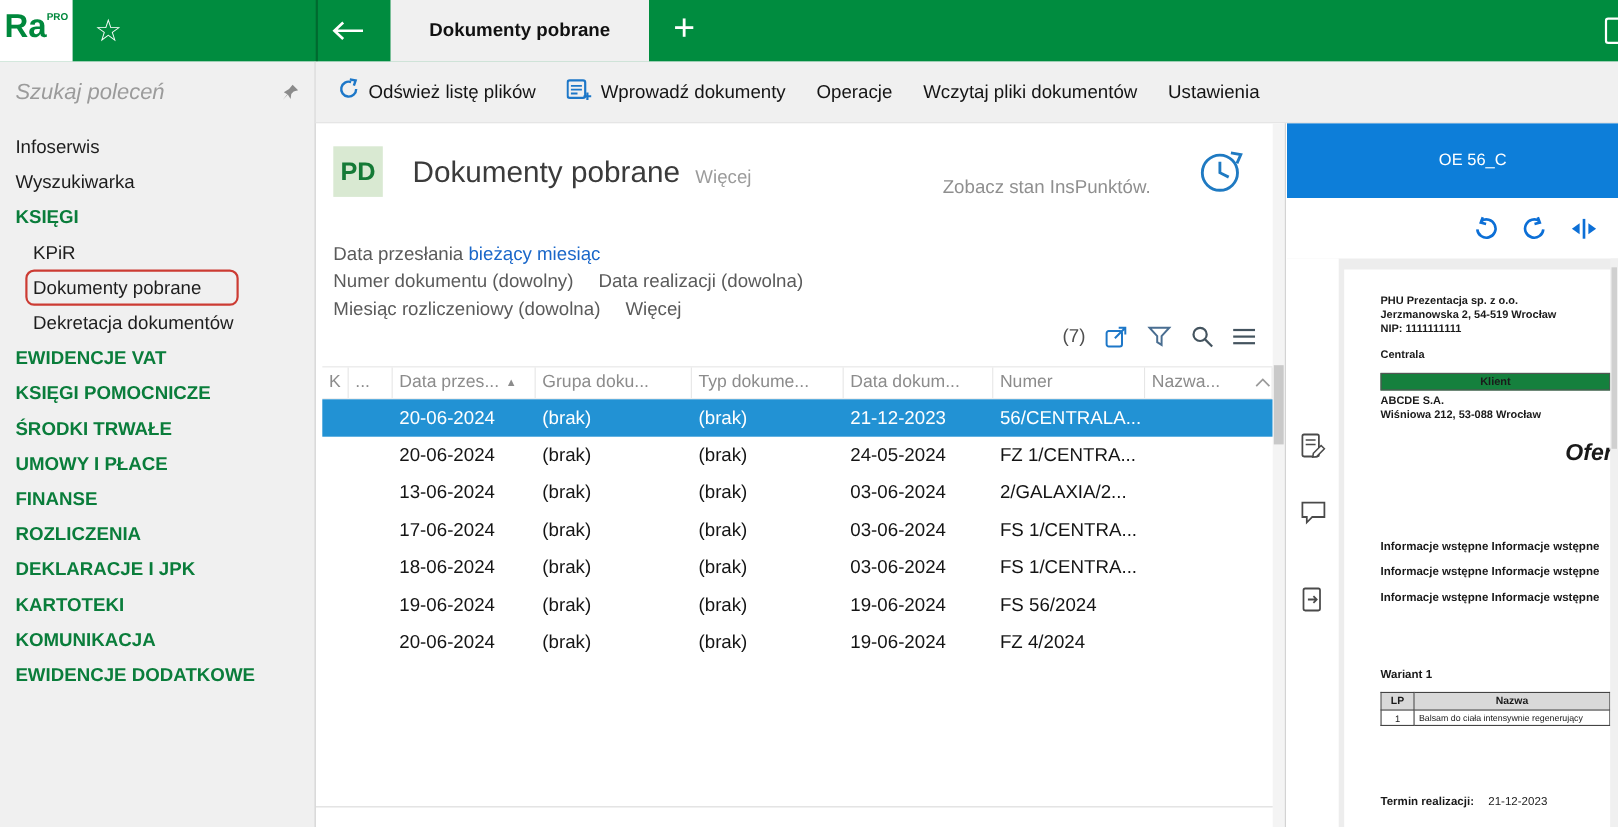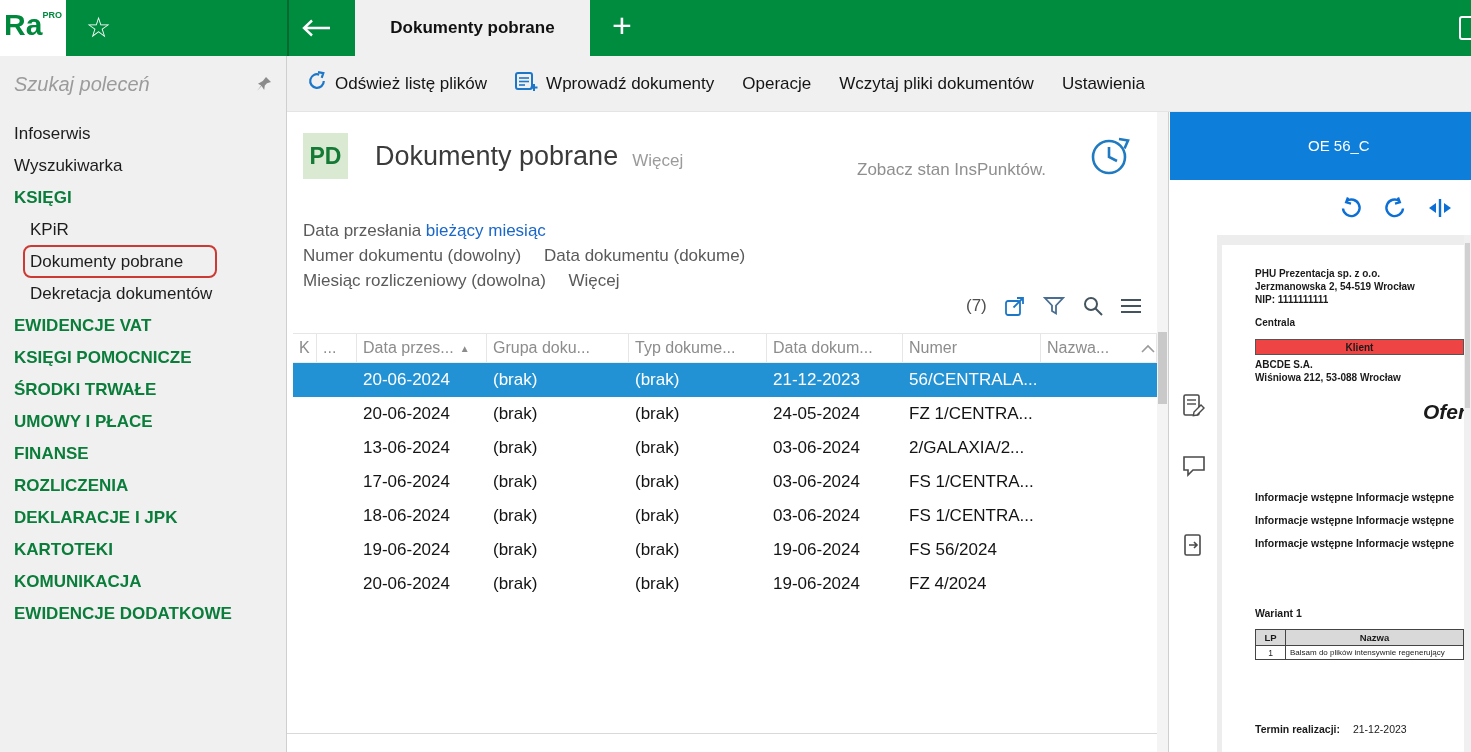--- a/index.html
+++ b/index.html
@@ -89,21 +89,21 @@
                 display:flex; align-items:center; justify-content:flex-end; gap:20px; padding-right:18px; }
   .pv-strip { position:absolute; left:0; top:123px; width:47px; height:517px; background:#fff; }
   .pv-strip .sicon { position:absolute; left:11px; cursor:pointer; }
   .pv-scroll { position:absolute; right:0; top:123px; width:7px; height:517px; background:#f0f0f0; }
   .pv-scroll .thumb { position:absolute; left:1px; top:8px; width:5px; height:165px; background:#d0d0d0; }
 
   .doc-page { position:absolute; left:52px; top:133px; width:242px; height:507px; background:#fff;
               overflow:hidden; color:#1a1a1a; }
   .doc-company { position:absolute; left:33px; top:22px; font-size:10px; font-weight:bold; line-height:13px; white-space:nowrap; }
   .doc-branch { position:absolute; left:33px; top:72px; font-size:10px; font-weight:bold; }
-  .klient-bar { position:absolute; left:33px; top:94px; width:209px; height:16px; background:#ef4444;
+  .klient-bar { position:absolute; left:33px; top:94px; width:209px; height:16px; background:#15803d;
                 border:1px solid #555; font-size:10px; font-weight:bold; display:flex;
                 align-items:center; justify-content:center; }
   .doc-client { position:absolute; left:33px; top:113px; font-size:10px; font-weight:bold; line-height:13px; white-space:nowrap; }
   .doc-bigtitle { position:absolute; left:201px; top:155px; font-size:21px; font-weight:bold; white-space:nowrap;font-style:italic; }
   .doc-info { position:absolute; left:33px; font-size:10.5px; font-weight:bold; white-space:nowrap; }
   .doc-variant { position:absolute; left:33px; top:362px; font-size:10.5px; font-weight:bold; }
   .items-table { position:absolute; left:33px; top:384px; width:209px; border-collapse:collapse; }
   .items-table th, .items-table td { border:1px solid #444; white-space:nowrap; overflow:hidden; }
   .items-table th { background:#d9d9d9; font-size:9.5px; height:16px; text-align:center; }
   .items-table td { font-size:8.5px; height:14px; }
@@ -215,21 +215,21 @@
       </svg>
   </span>
 
   <div class="filters">
     <div class="line">
       <span class="fitem">Data przesłania</span>
       <span class="flink">bieżący miesiąc</span>
     </div>
     <div class="line">
       <span class="fitem">Numer dokumentu (dowolny)</span><span class="gap"></span>
-      <span class="fitem">Data dokumentu (dokume)</span>
+      <span class="fitem">Data realizacji (dowolna)</span>
     </div>
     <div class="line">
       <span class="fitem">Miesiąc rozliczeniowy (dowolna)</span><span class="gap"></span>
       <span class="fitem">Więcej</span>
     </div>
   </div>
 
   <div class="count-cluster">
     <span class="count">(7)</span>
     <span class="icon-btn">
@@ -433,21 +433,21 @@
       <div class="doc-info" style="top:292px">Informacje wstępne Informacje wstępne</div>
       <div class="doc-variant">Wariant 1</div>
       <table class="items-table">
         <tbody>
             <tr>
           <th style="width:30px">LP</th>
           <th>Nazwa</th>
         </tr>
         <tr>
           <td class="lp">1</td>
-          <td class="nm">Balsam do plików intensywnie regenerujący</td>
+          <td class="nm">Balsam do ciała intensywnie regenerujący</td>
         </tr>
       </tbody>
         </table>
       <div class="doc-term">
         <span class="lbl">Termin realizacji:</span>
         <span class="val">21-12-2023</span>
       </div>
     </div>
     <div class="pv-scroll">
         <div class="thumb"></div>

